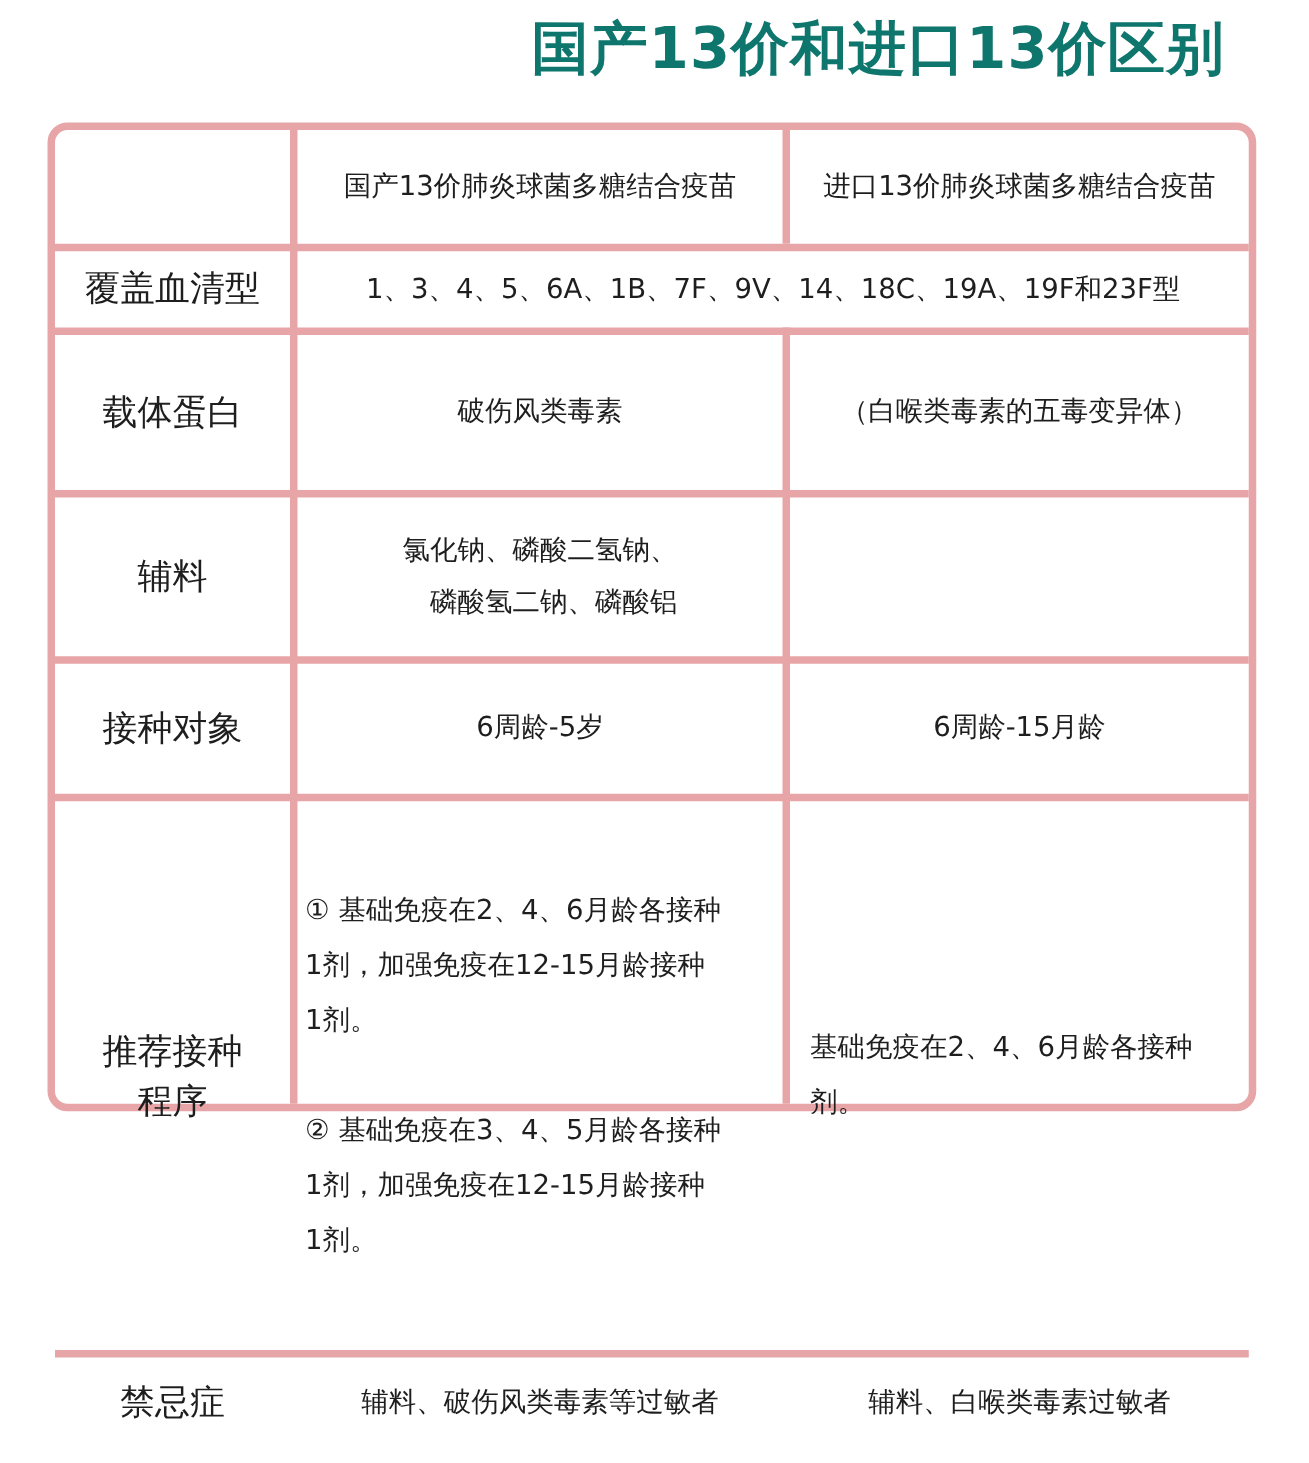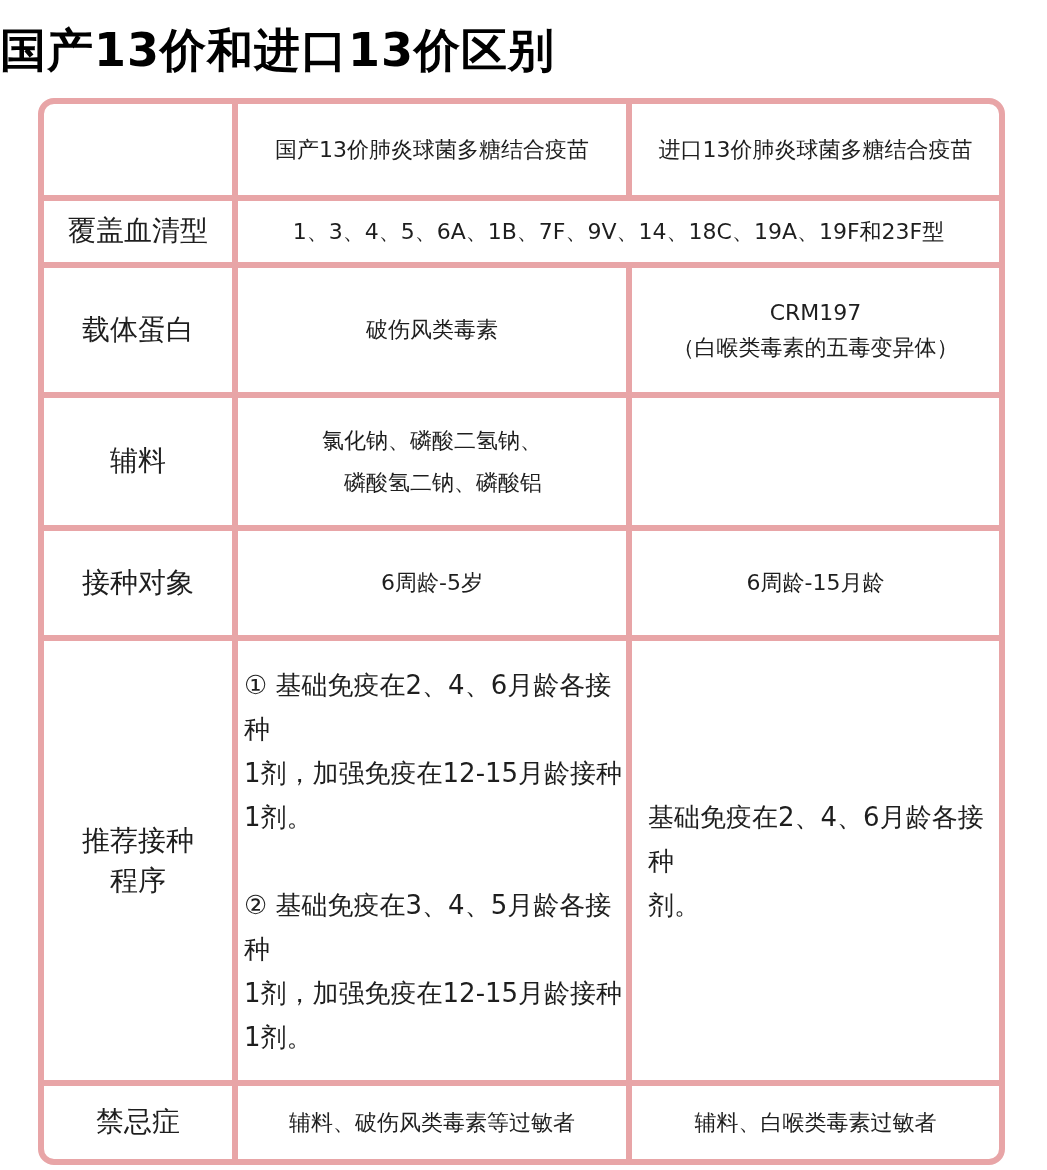--- a/index.html
+++ b/index.html
@@ -3,39 +3,39 @@
 <meta charset="utf-8">
 <style>
   html, body { margin: 0; padding: 0; background: #ffffff; }
   body {
     width: 1047px; height: 1170px; position: relative; overflow: hidden;
     font-family: "DejaVu Sans", "Liberation Sans", sans-serif;
     color: #1e1e1e;
   }
   .page-title {
     position: absolute; left: 0; top: 8px; width: 980px;
-    text-align: left; font-size: 46px; font-weight: bold;
-    letter-spacing: 1px; color: #000000; margin-top: 12px;
+    text-align: right; font-size: 46px; font-weight: bold;
+    letter-spacing: 1px; color: #0f766e;
   }
   .table-wrap {
     position: absolute; left: 38px; top: 98px;
-    width: 967px; height: 1067px;
+    width: 967px; height: 791px;
     border: 6px solid #e8a5a7; border-radius: 16px;
     box-sizing: border-box; background: #fff;
   }
   .hline { position: absolute; left: 0; right: 0; height: 6px; background: #e8a5a7; }
   .vline { position: absolute; width: 6px; background: #e8a5a7; }
   .cell {
     position: absolute; display: flex; align-items: center; justify-content: center;
     text-align: center; font-size: 22px; line-height: 1.6; box-sizing: border-box;
   }
   .cell.left { justify-content: flex-start; text-align: left; }
   .label { font-size: 28px; }
   .multi { display: block; }
-  .schedule-block { font-size: 26px; line-height: 44px; text-align: left; }
+  .schedule-block { font-size: 22px; line-height: 44px; text-align: left; }
   .gap { height: 44px; }
 </style>
 </head>
 <body>
 
 <div class="page-title">国产13价和进口13价区别</div>
 
 <div class="table-wrap">
 
   <div class="hline" style="top:91px"></div>
@@ -53,21 +53,20 @@
   <div class="cell" style="left:194px; top:0; width:388px; height:91px">国产13价肺炎球菌多糖结合疫苗</div>
   <div class="cell" style="left:588px; top:0; width:367px; height:91px">进口13价肺炎球菌多糖结合疫苗</div>
 
   <div class="cell label" style="left:0; top:97px; width:188px; height:61px">覆盖血清型</div>
   <div class="cell" style="left:194px; top:97px; width:761px; height:61px">1、3、4、5、6A、1B、7F、9V、14、18C、19A、19F和23F型</div>
 
   <div class="cell" style="left:194px; top:164px; width:388px; height:124px">破伤风类毒素</div>
   <div class="cell label" style="left:0; top:164px; width:188px; height:124px">载体蛋白</div>
   <div class="cell" style="left:588px; top:164px; width:367px; height:124px">
     <div class="multi">
-      <div>CRM197</div>
       <div>（白喉类毒素的五毒变异体）</div>
     </div>
   </div>
 
   <div class="cell label" style="left:0; top:294px; width:188px; height:127px">辅料</div>
   <div class="cell" style="left:194px; top:294px; width:388px; height:127px">
     <div class="multi" style="text-align:right; line-height:42px">
       <div>氯化钠、磷酸二氢钠、</div>
       <div>磷酸氢二钠、磷酸铝</div>
     </div>

